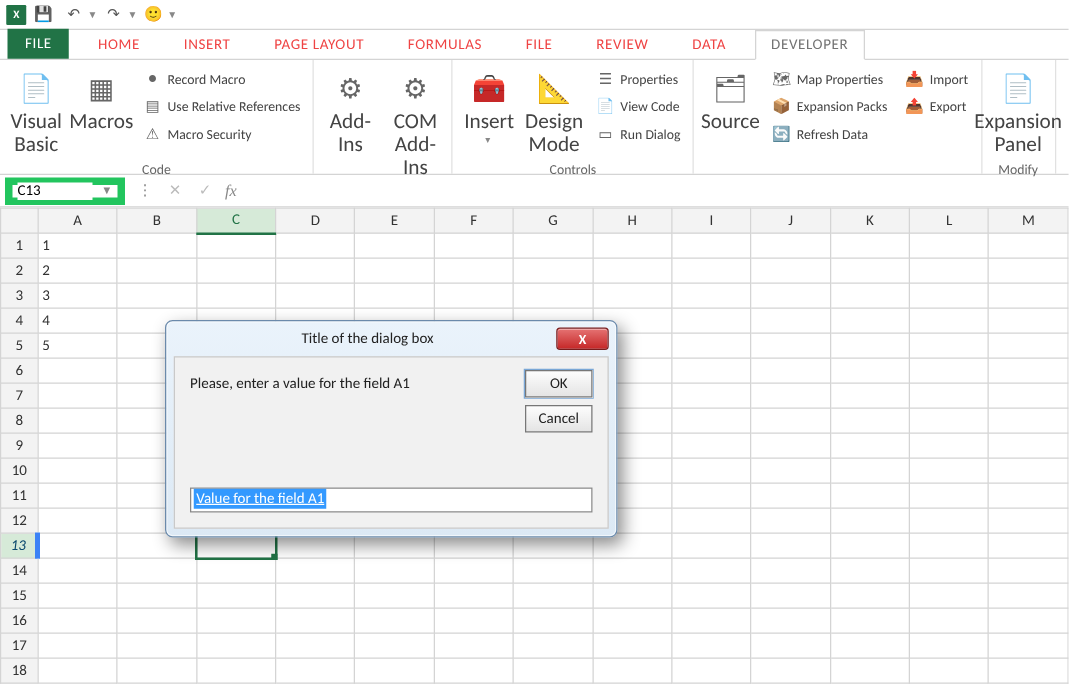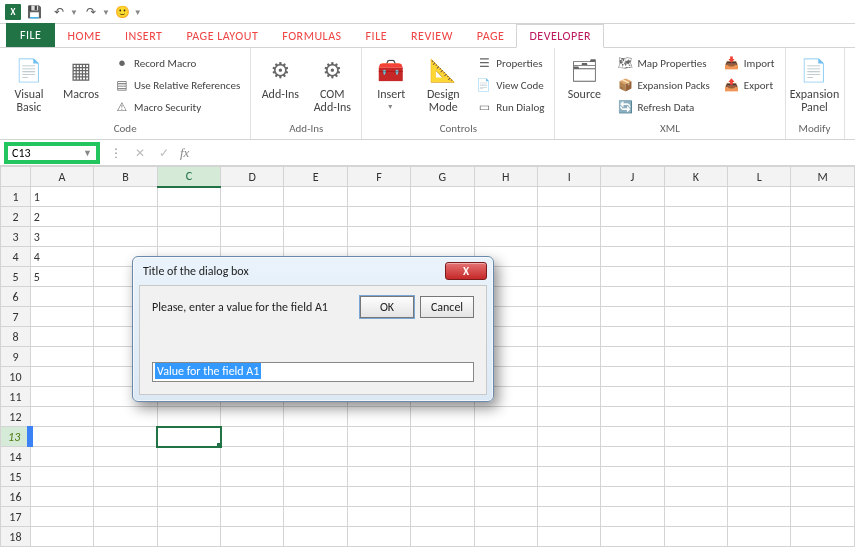--- a/index.html
+++ b/index.html
@@ -6,74 +6,74 @@
 body{background:#fff;width:855px;height:551px;overflow:hidden;position:relative;}
 
 
 .titlebar{height:24px;background:#fff;border-bottom:1px solid #d4d4d4;display:flex;align-items:center;padding:0 4px;gap:2px;}
 .titlebar .ico{width:18px;height:18px;display:flex;align-items:center;justify-content:center;}
 .excel-logo{width:16px;height:16px;background:#217346;color:#fff;font-size:9px;font-weight:bold;display:flex;align-items:center;justify-content:center;border-radius:1px;}
 .qat-ico{width:22px;height:22px;display:flex;align-items:center;justify-content:center;color:#555;}
 .dd{font-size:8px;color:#888;margin-left:-2px;}
 
 
-.tabs{height:24px;background:#fff;display:flex;align-items:flex-end;padding-left:6px;border-bottom:1px solid #d4d4d4;}
+.tabs{height:24px;background:#fff;display:flex;align-items:flex-end;padding-left:6px;border-bottom:1px solid #d4d4d4;gap:11px;}
 .tab{padding:4px 12px;font-size:12px;color:#ef4444;cursor:pointer;letter-spacing:0.5px;}
 .tab.file{background:#217346;color:#fff;padding:5px 14px;}
-.tab.active{color:#be185d;border:1px solid #d4d4d4;border-bottom:1px solid #fff;margin-bottom:-1px;background:#fff;}
+.tab.active{color:#737373;border:1px solid #d4d4d4;border-bottom:1px solid #fff;margin-bottom:-1px;background:#fff;}
 
 
 .ribbon{height:92px;background:#fff;border-bottom:1px solid #d4d4d4;display:flex;}
 .group{border-right:1px solid #e1e1e1;padding:4px 6px 2px 6px;display:flex;flex-direction:column;justify-content:space-between;}
 .group-body{display:flex;gap:6px;flex:1;}
 .group-label{text-align:center;font-size:11px;color:#666;padding:2px 0;}
 .bigbtn{display:flex;flex-direction:column;align-items:center;justify-content:flex-start;width:46px;padding:2px;cursor:pointer;}
 .bigbtn .ic{width:32px;height:32px;display:flex;align-items:center;justify-content:center;color:#666;font-size:22px;}
-.bigbtn .lb{font-size:12px;color:#444;text-align:center;line-height:1.1;margin-top:2px;}
+.bigbtn .lb{font-size:17px;color:#444;text-align:center;line-height:1.1;margin-top:2px;}
 .smallcol{display:flex;flex-direction:column;gap:0px;}
 .smallbtn{display:flex;align-items:center;gap:4px;padding:2px 4px;cursor:pointer;height:22px;}
 .smallbtn .ic{width:16px;height:16px;display:flex;align-items:center;justify-content:center;color:#666;}
 .smallbtn .lb{font-size:11px;color:#444;white-space:nowrap;}
 
 
 .fbar{height:26px;border-bottom:1px solid #d4d4d4;display:flex;align-items:center;background:#fff;}
-.namebox{width:96px;height:22px;border:4px solid #22c55e;margin:0 4px;display:flex;align-items:center;padding:0 4px;background:#fff;}
+.namebox{width:96px;height:22px;border:6px solid #22c55e;margin:0 4px;display:flex;align-items:center;padding:0 4px;background:#fff;}
 .namebox input{border:none;outline:none;width:60px;font-size:12px;}
 .namebox .dd2{color:#888;font-size:9px;margin-left:auto;}
 .fbar .fxbtn{width:24px;text-align:center;color:#888;}
 .fbar .fxlabel{font-style:italic;color:#888;padding:0 4px;font-family:"Cambria Math",serif;font-size:13px;}
 .fxinput{flex:1;height:22px;border:none;outline:none;padding:0 4px;}
 
 
 .gridwrap{position:relative;overflow:hidden;height:385px;}
 table.grid{border-collapse:collapse;width:100%;}
 table.grid th,table.grid td{border:1px solid #d4d4d4;font-size:12px;color:#333;}
 table.grid th{background:#f3f3f3;font-weight:normal;text-align:center;}
 table.grid thead th{height:20px;width:64px;}
 table.grid thead th.corner{width:30px;background:#f3f3f3;}
 table.grid tbody th{width:30px;}
 table.grid td{height:20px;width:64px;padding:0 3px;text-align:left;}
 .seld{outline:2px solid #217346;outline-offset:-1px;position:relative;}
 .seld::after{content:"";position:absolute;right:-2px;bottom:-2px;width:5px;height:5px;background:#217346;}
 table.grid thead th.selh{background:#d6ead8;color:#217346;border-bottom:2px solid #217346;}
-table.grid tbody th.selr{background:#d6ead8;color:#4d7c0f;border-right:6px solid #3b82f6;font-style:italic;}
+table.grid tbody th.selr{background:#d6ead8;color:#0c4a6e;border-right:4px solid #3b82f6;font-style:italic;}
 
 
 .overlay{position:absolute;left:132px;top:256px;width:362px;background:linear-gradient(#eaf3fb,#dce9f5);border:1px solid #6b8aab;border-radius:6px;box-shadow:4px 6px 14px rgba(0,0,0,.45),0 0 0 1px rgba(255,255,255,.6) inset;}
 .dlg-titlebar{height:28px;display:flex;align-items:center;padding:0 6px 0 10px;font-size:12px;color:#222;}
-.dlg-title{flex:1;}
+.dlg-title{flex:1;text-align:center;}
 .dlg-close{width:42px;height:18px;background:linear-gradient(#e57373,#c62828);border:1px solid #7a1c1c;border-radius:3px;color:#fff;display:flex;align-items:center;justify-content:center;font-size:11px;font-weight:bold;box-shadow:inset 0 1px rgba(255,255,255,.4);}
 .dlg-body{background:#f1f1f1;margin:0 6px 6px 6px;border:1px solid #c9c9c9;padding:10px 12px 12px 12px;}
 .dlg-row1{display:flex;justify-content:space-between;align-items:flex-start;gap:10px;}
 .dlg-msg{font-size:12px;color:#222;padding-top:4px;}
-.dlg-btns{display:flex;gap:6px;}
+.dlg-btns{display:flex;flex-direction:column;gap:6px;}
 .dlg-btn{width:54px;height:22px;border:1px solid #777;background:linear-gradient(#fdfdfd,#e4e4e4);font-size:12px;color:#222;cursor:pointer;}
 .dlg-btn.ok{box-shadow:0 0 0 1px #7aa7d6;}
 .dlg-input{width:100%;height:20px;border:1px solid #888;margin-top:44px;font-size:12px;padding:1px 2px;background:#fff;}
-.dlg-input-sel{background:#3399ff;color:#fff;padding:1px 2px;}
+.dlg-input-sel{background:#3399ff;color:#fff;padding:1px 2px;text-decoration:underline;}
 </style>
 </head>
 <body>
 
 <div class="titlebar">
   <span class="ico">
       <span class="excel-logo">X</span>
     </span>
   <span class="qat-ico">💾</span>
   <span class="qat-ico">↶</span>
@@ -85,21 +85,21 @@
 </div>
 
 <div class="tabs">
   <div class="tab file">FILE</div>
   <div class="tab">HOME</div>
   <div class="tab">INSERT</div>
   <div class="tab">PAGE LAYOUT</div>
   <div class="tab">FORMULAS</div>
   <div class="tab">FILE</div>
   <div class="tab">REVIEW</div>
-  <div class="tab">PAGE</div>
+  <div class="tab">DATA</div>
   <div class="tab active">DEVELOPER</div>
 </div>
 
 <div class="ribbon">
   <div class="group">
     <div class="group-body">
       <div class="bigbtn">
           <div class="ic">📄</div>
           <div class="lb" style="white-space:pre-line">Visual
 Basic</div>
@@ -195,21 +195,20 @@
         <div class="smallbtn">
             <span class="ic">📥</span>
             <span class="lb">Import</span>
           </div>
         <div class="smallbtn">
             <span class="ic">📤</span>
             <span class="lb">Export</span>
           </div>
       </div>
     </div>
-    <div class="group-label">XML</div>
   </div>
 
   <div class="group">
     <div class="group-body">
       <div class="bigbtn">
           <div class="ic">📄</div>
           <div class="lb" style="white-space:pre-line">Expansion
 Panel</div>
         </div>
     </div>

